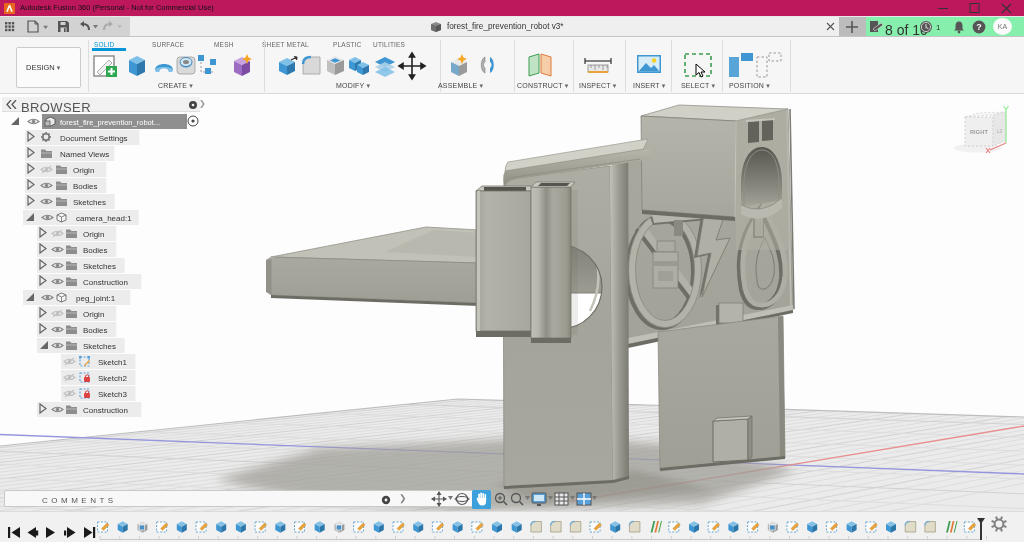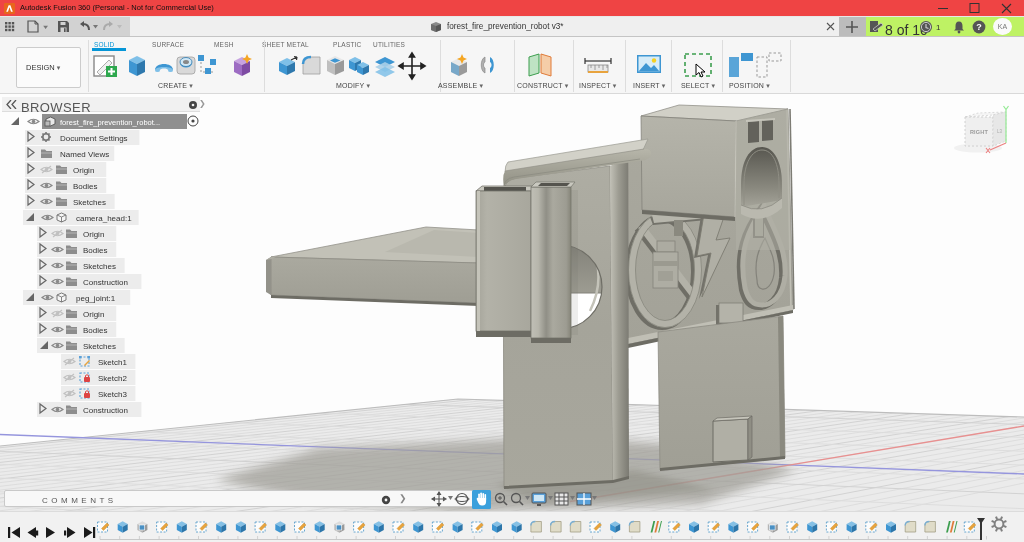--- a/index.html
+++ b/index.html
@@ -1,20 +1,20 @@
 <!DOCTYPE html>
 <html><head><meta charset="utf-8"><style>
 *{margin:0;padding:0;box-sizing:border-box}
 html,body{width:1024px;height:542px;overflow:hidden}
 body{font-family:"Liberation Sans",sans-serif;position:relative;background:#fff}
 .abs{position:absolute}
 #canvas{position:absolute;left:0;top:0}
-#titlebar{left:0;top:0;width:1024px;height:17px;background:#ef4444;border-bottom:1px solid #e8e8e8}
+#titlebar{left:0;top:0;width:1024px;height:17px;background:#be185d;border-bottom:1px solid #e8e8e8}
 #titlebar .t{position:absolute;left:20px;top:3px;font-size:7.5px;color:#111}
-#tabbar{left:0;top:17px;width:1024px;height:19px;background:#bef264}
+#tabbar{left:0;top:17px;width:1024px;height:19px;background:#86efac}
 #toolbar{left:0;top:36px;width:1024px;height:58px;background:#f6f6f6;border-bottom:1px solid #d9d9d9;border-top:1px solid #c4c4c4}
 .sep{position:absolute;top:3px;height:52px;width:1px;background:#ddd}
 .rtab{position:absolute;top:4px;font-size:6.5px;color:#666;letter-spacing:0.2px}
 .glabel{position:absolute;top:45px;font-size:7px;color:#444;letter-spacing:0.2px}
 .glabel:after{content:" \25BE";font-size:7px;color:#666}
 #browser{left:2px;top:96px;width:200px}
 #comments{left:4px;top:490px;width:470px;height:17px;background:#f8f8f8;border:1px solid #c9c9c9;border-radius:2px}
 #timeline{left:0;top:511px;width:1024px;height:31px;background:#f1f1f1;border-top:1px solid #dcdcdc}
 svg{display:block}
 </style></head><body>

